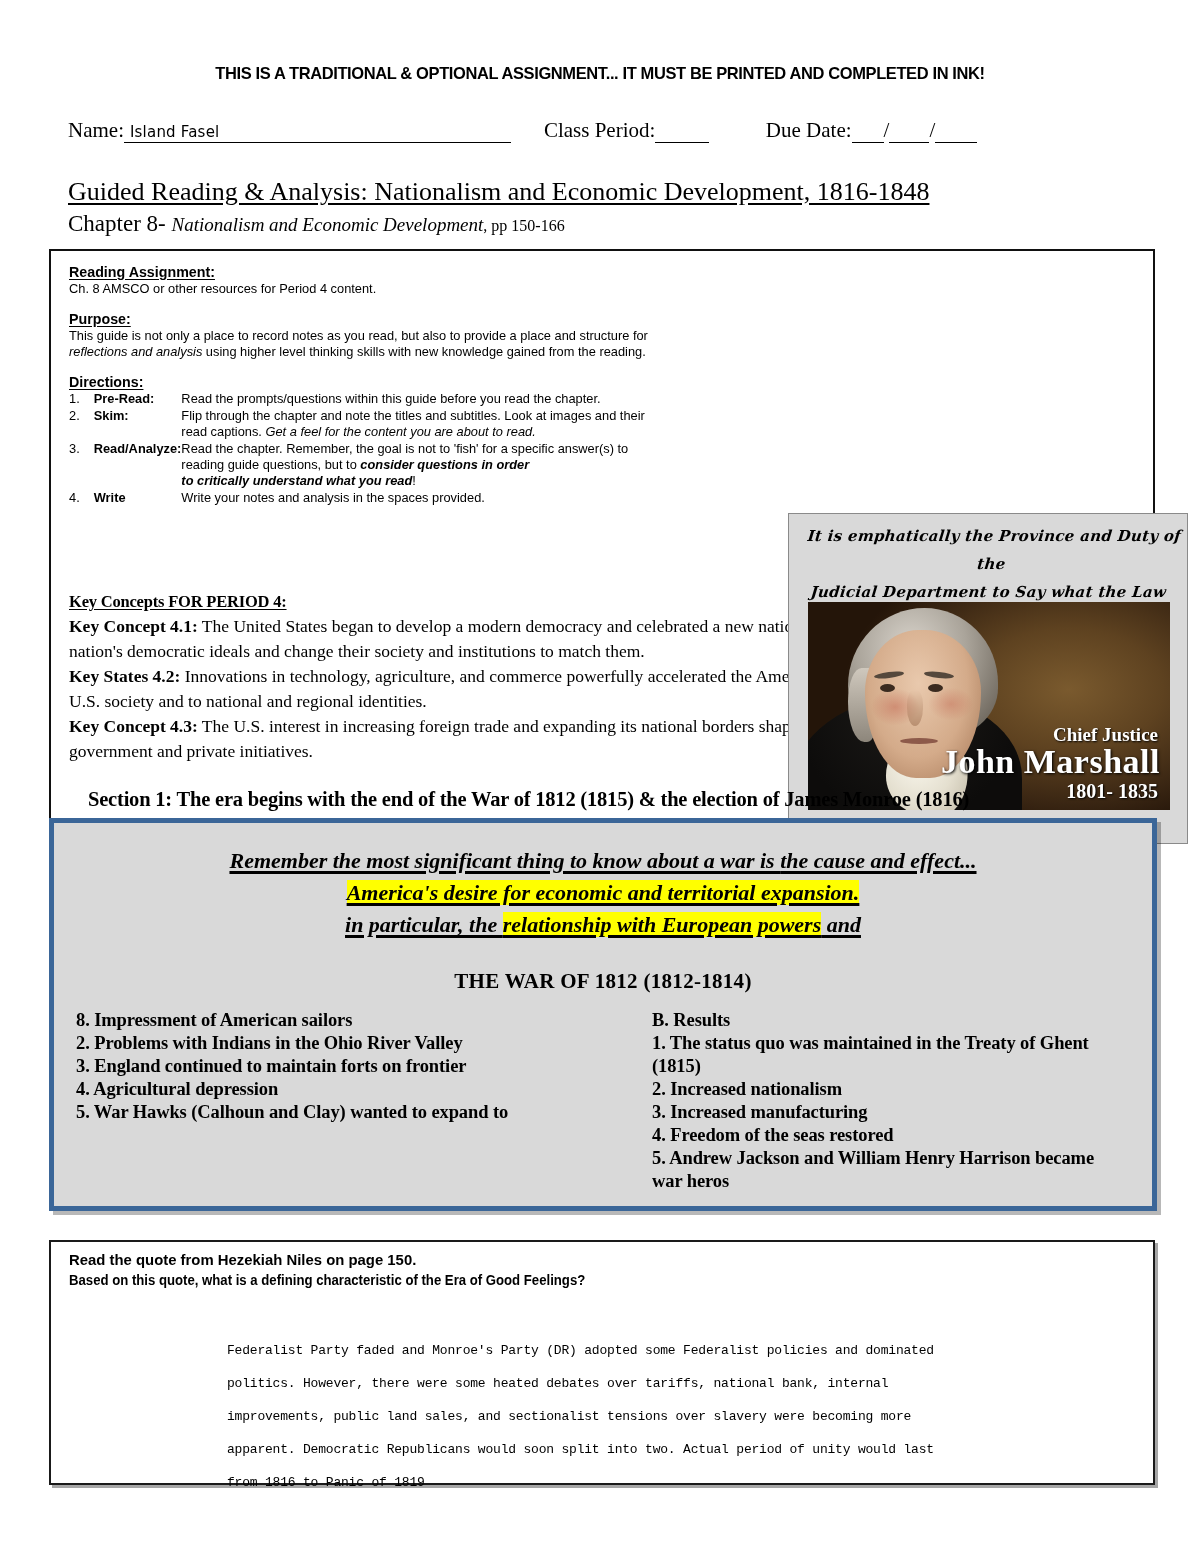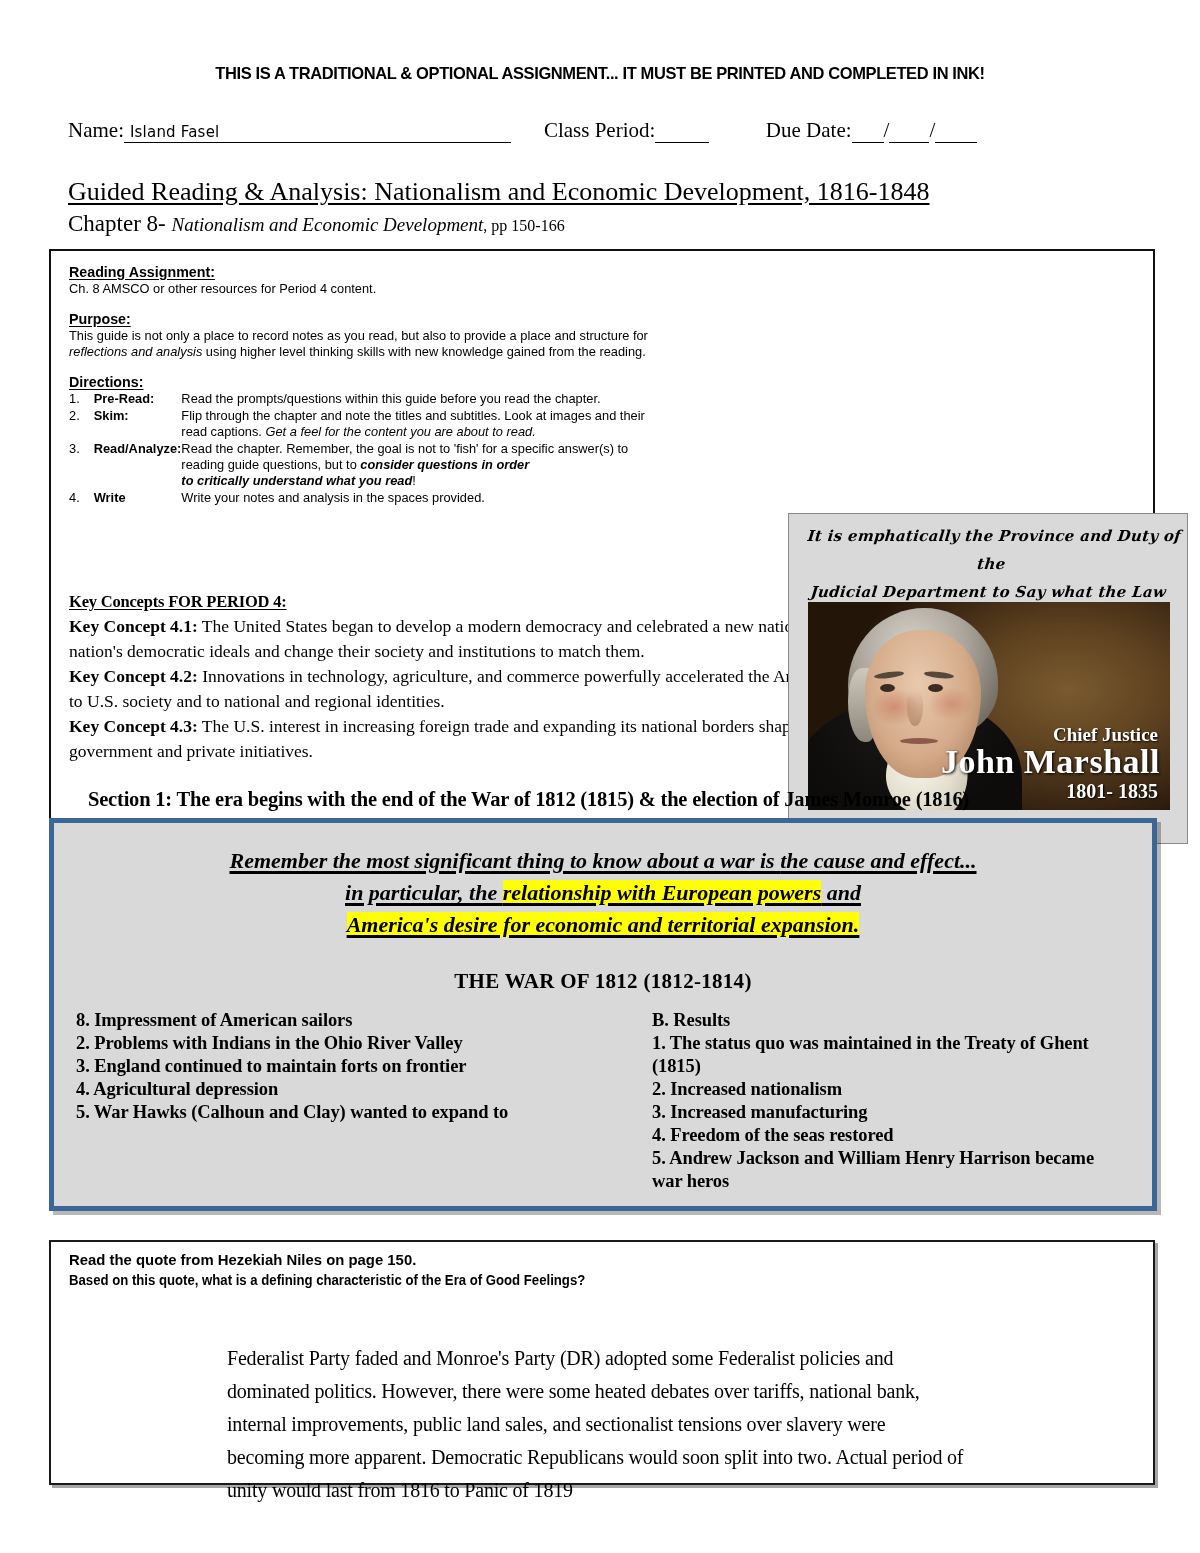--- a/index.html
+++ b/index.html
@@ -262,23 +262,23 @@
     box-shadow:3px 3px 0 rgba(0,0,0,0.35);
   }
   .q-lines{
     position:absolute; left:18px; top:9px; width:1000px;
     font-family:"Liberation Sans", sans-serif;
     font-weight:bold;
   }
   .q1{font-size:15.5px; transform:scaleX(0.96); transform-origin:left center;}
   .q2{font-size:14px; transform:scaleX(0.94); transform-origin:left center; margin-top:3px;}
   .answer{
-    position:absolute; left:176px; top:100px; width:740px;
-    font-family:Liberation Serif, serif;
-    font-size:20px; line-height:33px;
+    position:absolute; left:176px; top:92px; width:740px;
+    font-family:Liberation Mono, monospace;
+    font-size:13px; line-height:33px;
     letter-spacing:-0.2px;
   }
 </style>
 </head>
 <body>
 
 <div class="page">
 
   <div class="banner">THIS IS A TRADITIONAL &amp; OPTIONAL ASSIGNMENT... IT MUST BE PRINTED AND COMPLETED IN INK!</div>
 
@@ -341,21 +341,21 @@
           <td class="step">Write</td>
           <td class="desc">Write your notes and analysis in the spaces provided.</td>
         </tr>
       </tbody>
         </table>
     </div>
 
     <div class="keyconcepts">
       <div class="kc-head">Key Concepts FOR PERIOD 4:</div>
       <p class="kc-line"><b>Key Concept 4.1:</b><span> The United States began to develop a modern democracy and celebrated a new national culture, while Americans sought to define the nation's democratic ideals and change their society and institutions to match them.</span></p>
-      <p class="kc-line"><b>Key Concept 4.2:</b><span> Innovations in technology, agriculture, and commerce powerfully accelerated the American economy, precipitating profound changes to U.S. society and to national and regional identities.</span></p>
+      <p class="kc-line"><b>Key States 4.2:</b><span> Innovations in technology, agriculture, and commerce powerfully accelerated the American economy, precipitating profound changes to U.S. society and to national and regional identities.</span></p>
       <p class="kc-line"><b>Key Concept 4.3:</b><span> The U.S. interest in increasing foreign trade and expanding its national borders shaped the nation's foreign policy and spurred government and private initiatives.</span></p>
     </div>
 
     <div class="marshall">
       <div class="marshall-quote">
         <div>It is emphatically the Province and Duty of the</div>
         <div>Judicial Department to Say what the Law is.</div>
       </div>
       <div class="portrait">
         <div class="p-coat"></div>
@@ -374,22 +374,22 @@
         <div class="m-years">1801- 1835</div>
       </div>
     </div>
   </div>
 
   <div class="section-head">Section 1: The era begins with the end of the War of 1812 (1815) &amp; the election of James Monroe (1816)</div>
 
   <div class="graybox">
     <div class="remember">
       <div><span class="u">Remember the most significant thing to know about a war is </span><b class="u">the cause and effect...</b></div>
+      <div><b class="u hl">America's desire for economic and territorial expansion.</b></div>
       <div><span class="u">in particular, the </span><b class="u hl">relationship with European powers</b><span class="u"> and</span></div>
-      <div><b class="u hl">America's desire for economic and territorial expansion.</b></div>
     </div>
 
     <div class="warhead">THE WAR OF 1812 (1812-1814)</div>
 
     <div class="col-left">
       <div>8. Impressment of American sailors</div>
       <div>2. Problems with Indians in the Ohio River Valley</div>
       <div>3. England continued to maintain forts on frontier</div>
       <div>4. Agricultural depression</div>
       <div>5. War Hawks (Calhoun and Clay) wanted to expand to</div>

